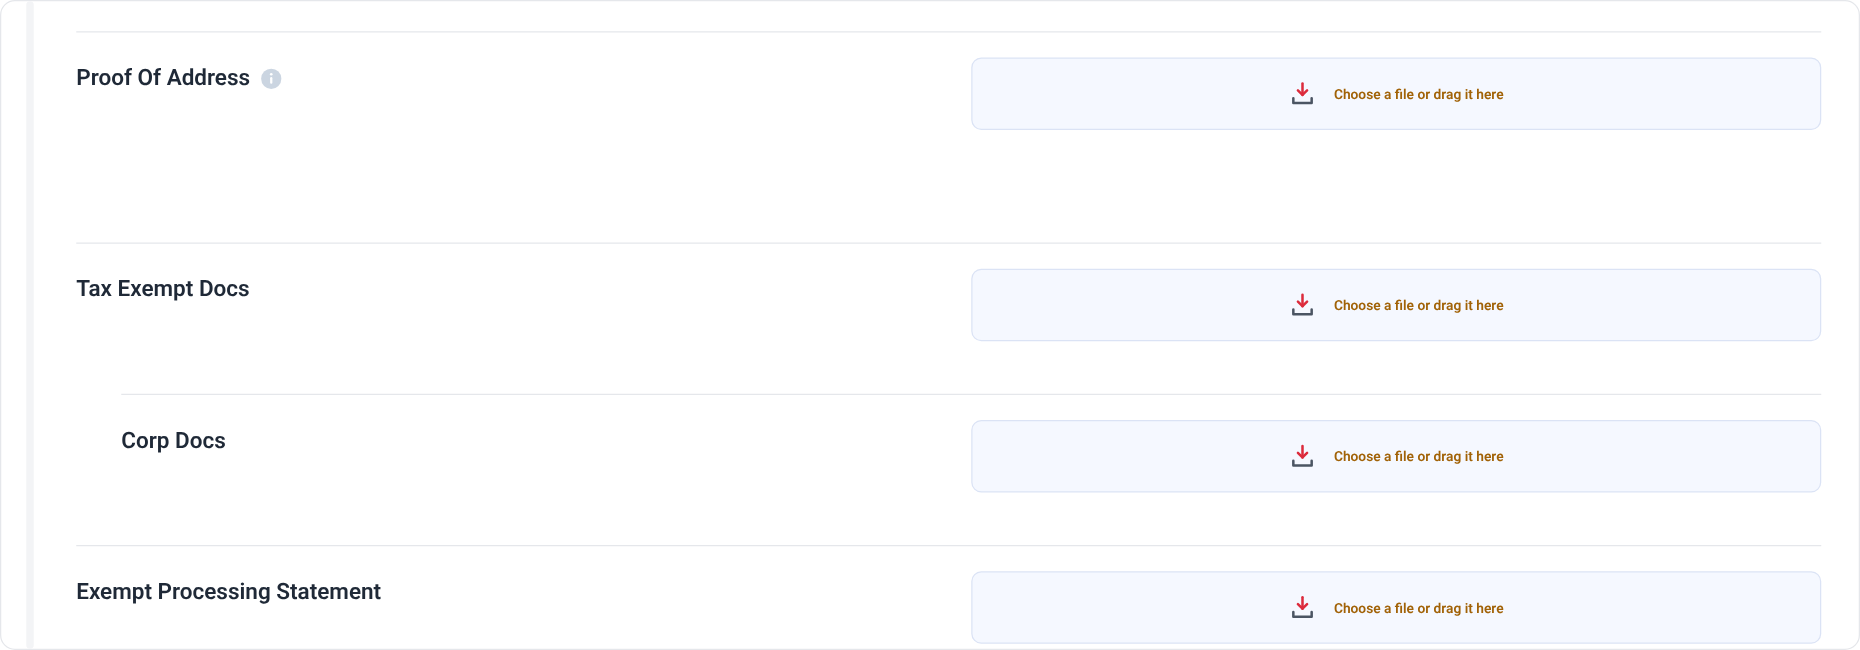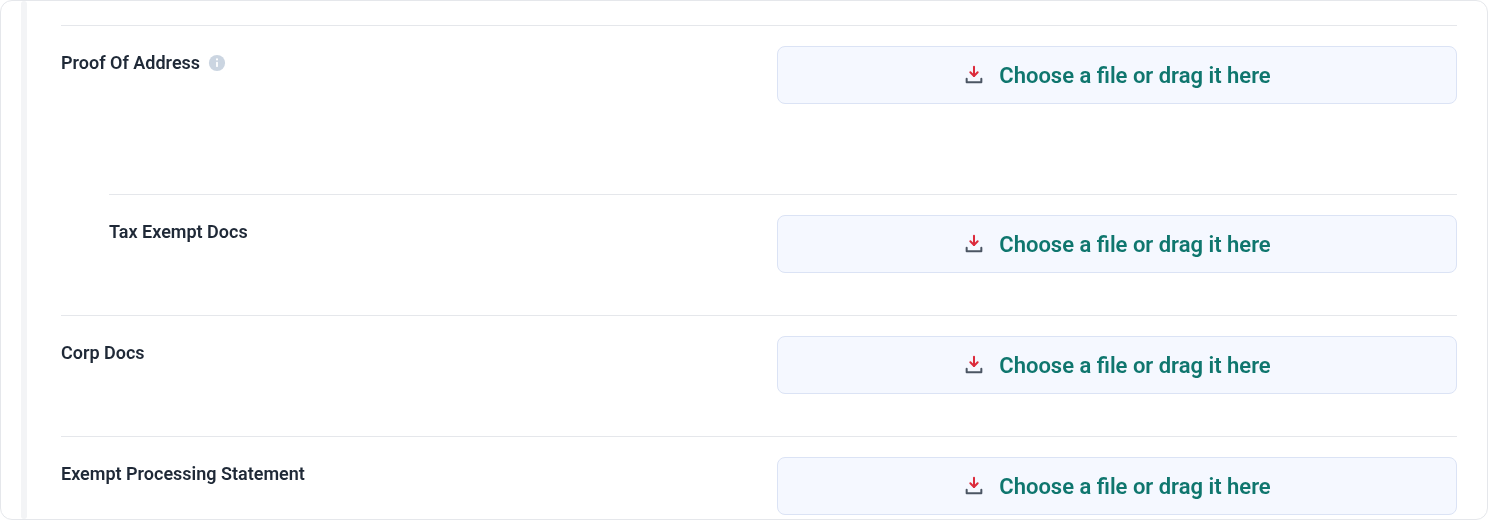--- a/index.html
+++ b/index.html
@@ -48,24 +48,24 @@
       padding-bottom: 20px;
       align-items: flex-start;
     }
     .row.first {
       border-top: 1px solid #e5e7eb;
       margin-top: 24px;
       padding-bottom: 90px;
     }
     .row.second {
       padding-bottom: 42px;
-      margin-left: 48px;
     }
     .row.third {
       padding-bottom: 42px;
+      margin-left: 36px;
     }
     .row.fourth {
       padding-bottom: 0;
     }
     .label-col {
       flex: 1;
       display: flex;
       align-items: center;
       gap: 8px;
       padding-top: 6px;
@@ -90,23 +90,23 @@
       background: #f5f8ff;
       border: 1px solid #dbe3f5;
       border-radius: 8px;
       display: flex;
       align-items: center;
       justify-content: center;
       gap: 14px;
       cursor: pointer;
     }
     .dropzone-text {
-      font-size: 22px;
+      font-size: 11px;
       font-weight: 600;
-      color: #0f766e;
+      color: #a16207;
     }
     .download-icon {
       display: inline-flex;
     }
   </style>
 </head>
 <body>
 
 <div class="outer-frame">
   <div class="left-rail"></div>

